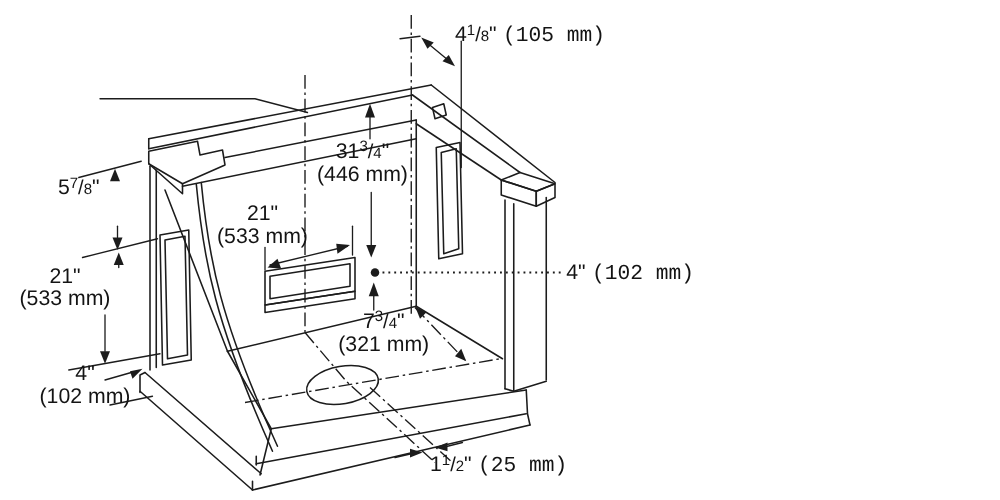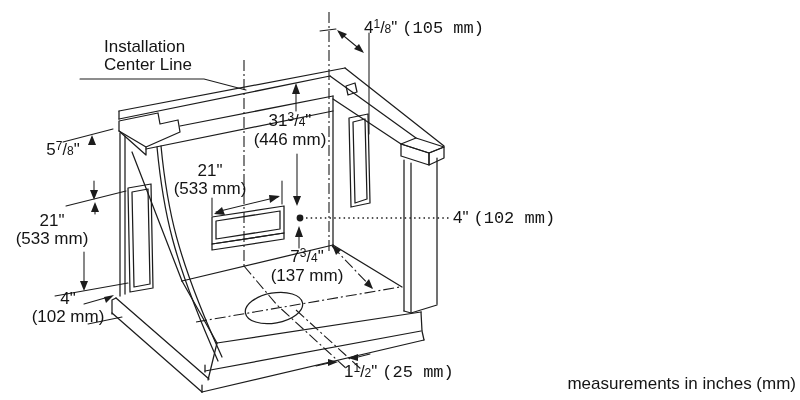--- a/index.html
+++ b/index.html
@@ -149,24 +149,20 @@
       <polygon points="95,202 91,212 99,212"></polygon>
       <polygon points="84,291 80,281 88,281"></polygon>
       <polygon points="114,295 104,297 106,303"></polygon>
       <polygon points="332,245 336,255 341,250"></polygon>
       <polygon points="373,289 364,285 369,279"></polygon>
       <polygon points="338,362 328,359 328,366"></polygon>
       <polygon points="348,358 358,354 358,361"></polygon>
     </g>
   </svg>
 
-  <div class="lbl two-line" style="left:104px;top:38px;">
-    <span class="block">Installation</span>
-    <span class="block">Center Line</span>
-  </div>
 
   <div class="lbl" style="left:364px;top:19px;">
     <span>4</span><span class="fn">1</span><span class="fs">/</span><span class="fd">8</span><span>"</span><span class="metric">(105 mm)</span>
   </div>
 
   <div class="lbl center two-line" style="left:238px;top:112px;width:104px;">
     <span class="block"><span>31</span><span class="fn">3</span><span class="fs">/</span><span class="fd">4</span><span>"</span></span>
     <span class="block">(446 mm)</span>
   </div>
 
@@ -188,24 +184,21 @@
     <span class="block">4"</span>
     <span class="block">(102 mm)</span>
   </div>
 
   <div class="lbl" style="left:453px;top:209px;">
     <span>4"</span><span class="metric">(102 mm)</span>
   </div>
 
   <div class="lbl center two-line" style="left:255px;top:248px;">
     <span class="block" style="width:104px;"><span>7</span><span class="fn">3</span><span class="fs">/</span><span class="fd">4</span><span>"</span></span>
-    <span class="block" style="width:104px;">(137 mm)</span>
+    <span class="block" style="width:104px;">(321 mm)</span>
   </div>
 
   <div class="lbl" style="left:344px;top:363px;">
     <span>1</span><span class="fn">1</span><span class="fs">/</span><span class="fd">2</span><span>"</span><span class="metric">(25 mm)</span>
   </div>
 
-  <div class="lbl" style="right:4px;top:375px;">
-    <span>measurements in inches (mm)</span>
-  </div>
 
 </div>
 
 </body></html>

